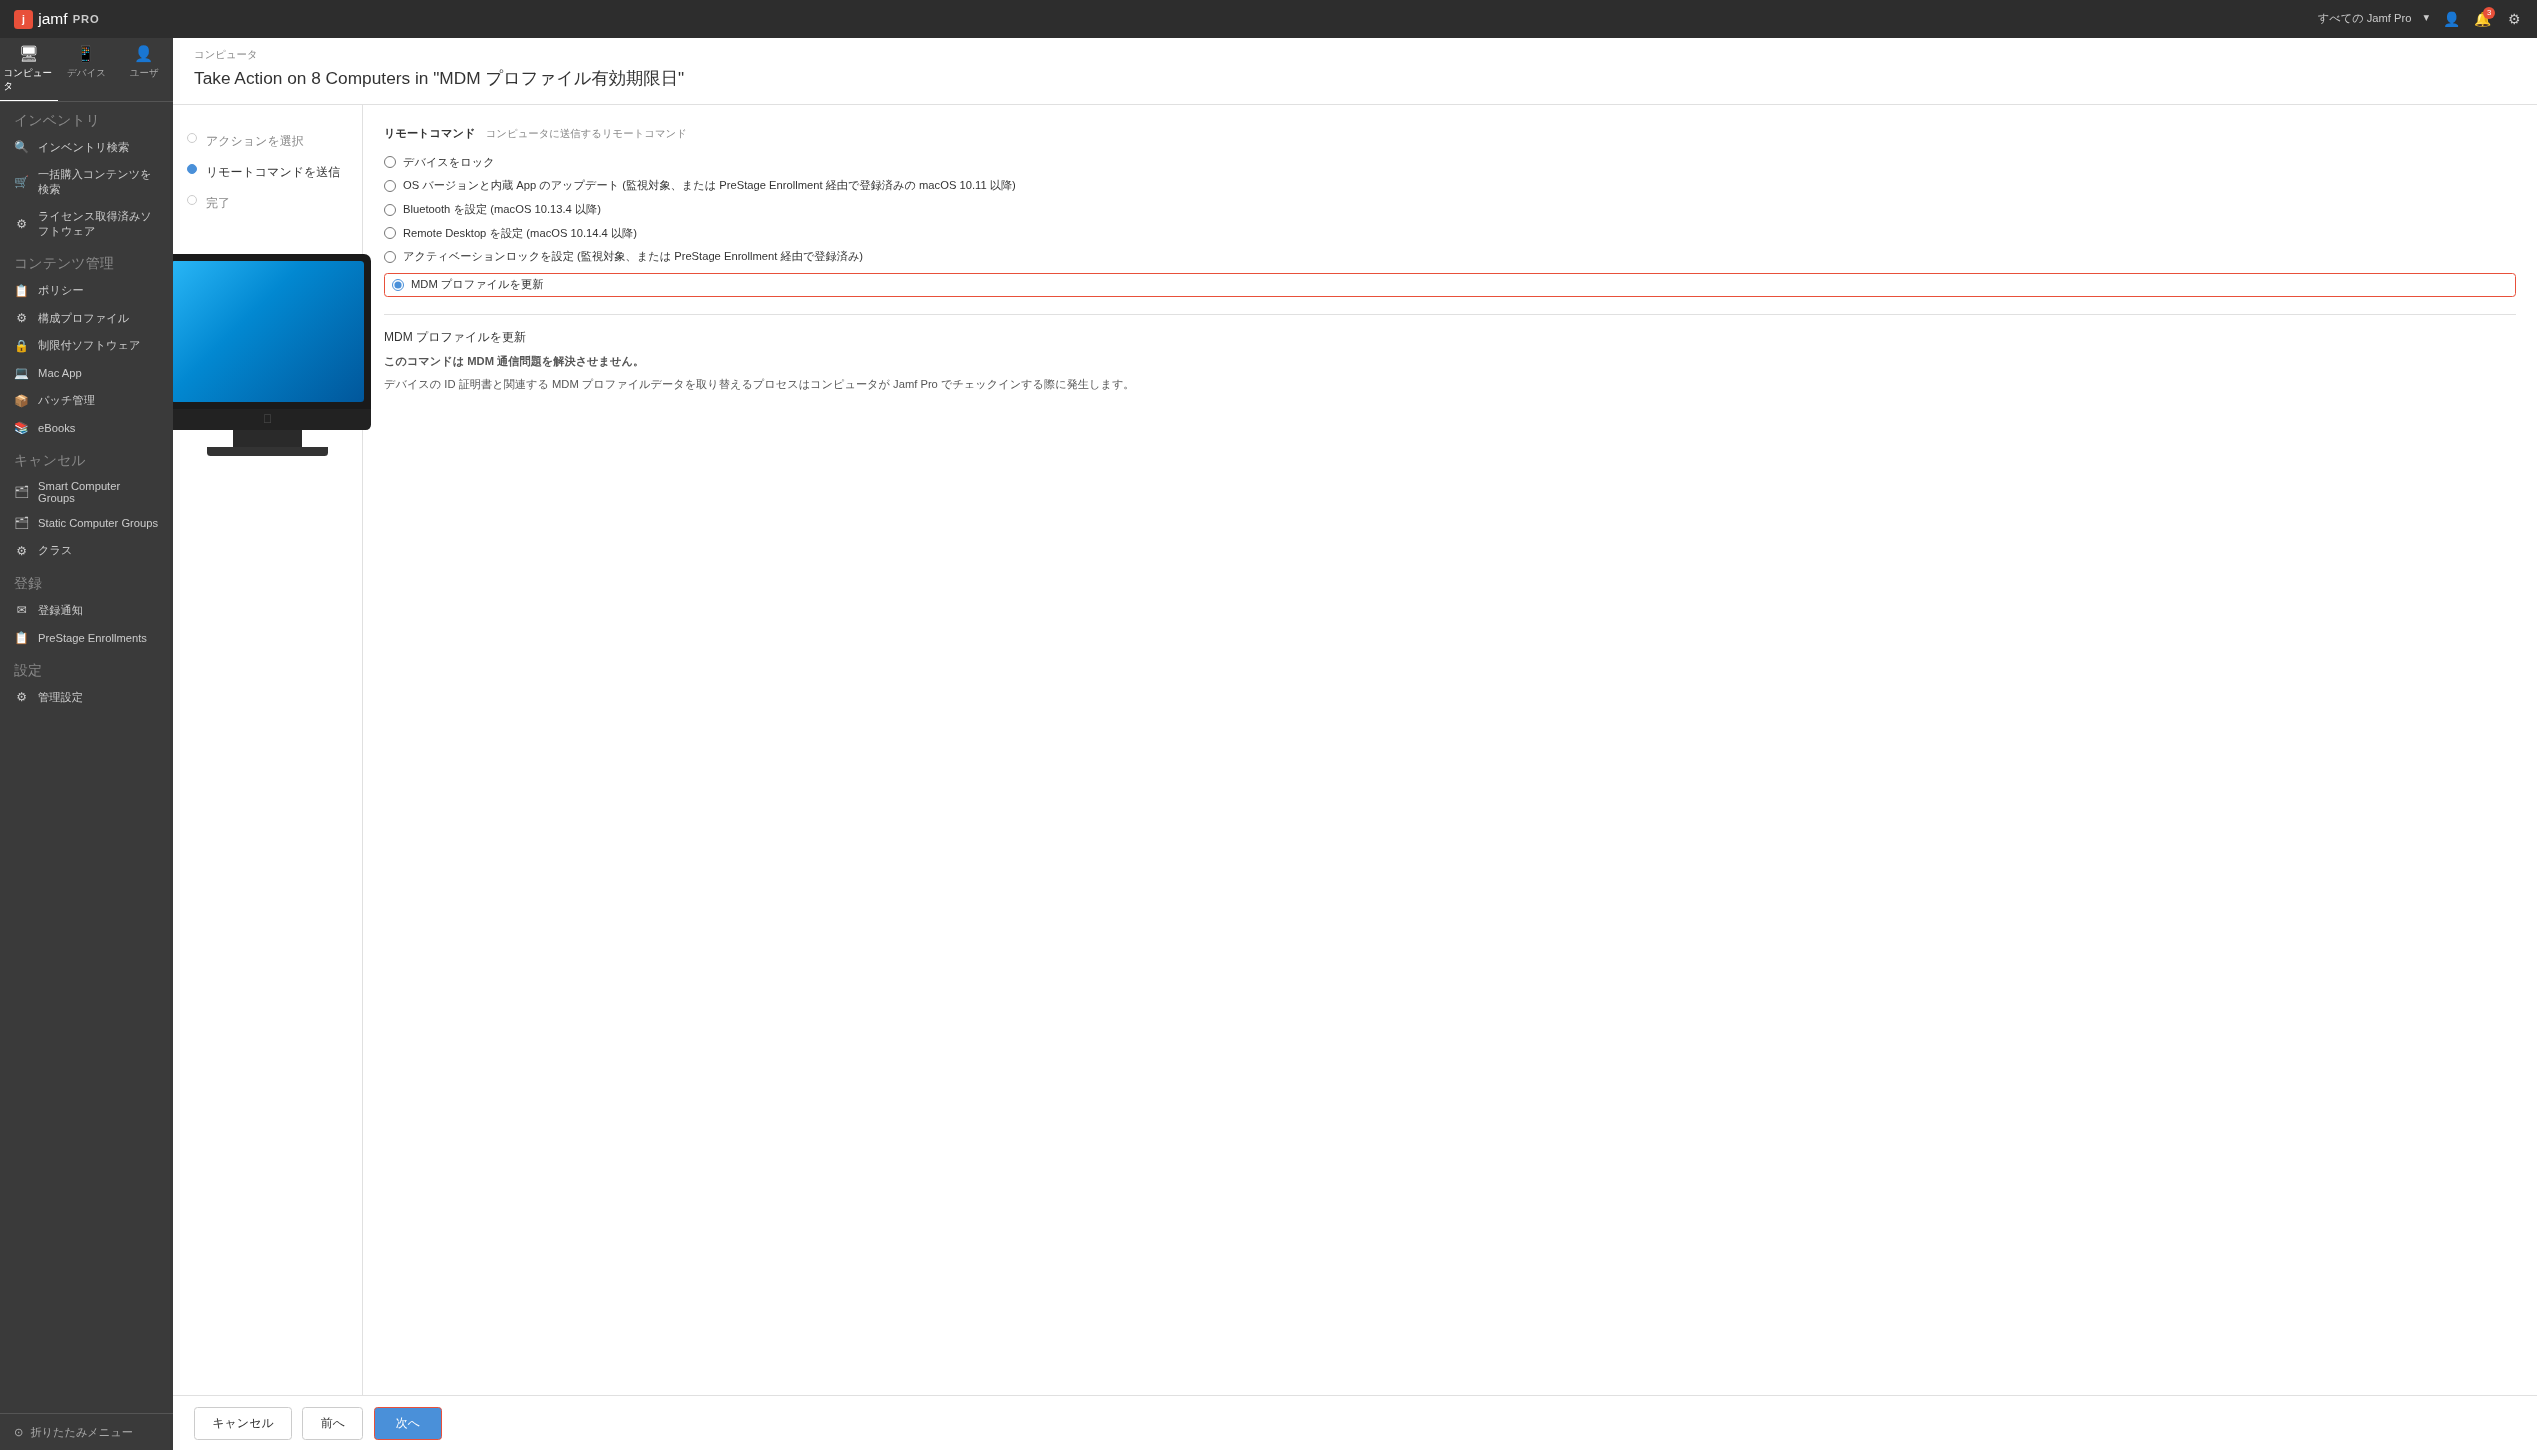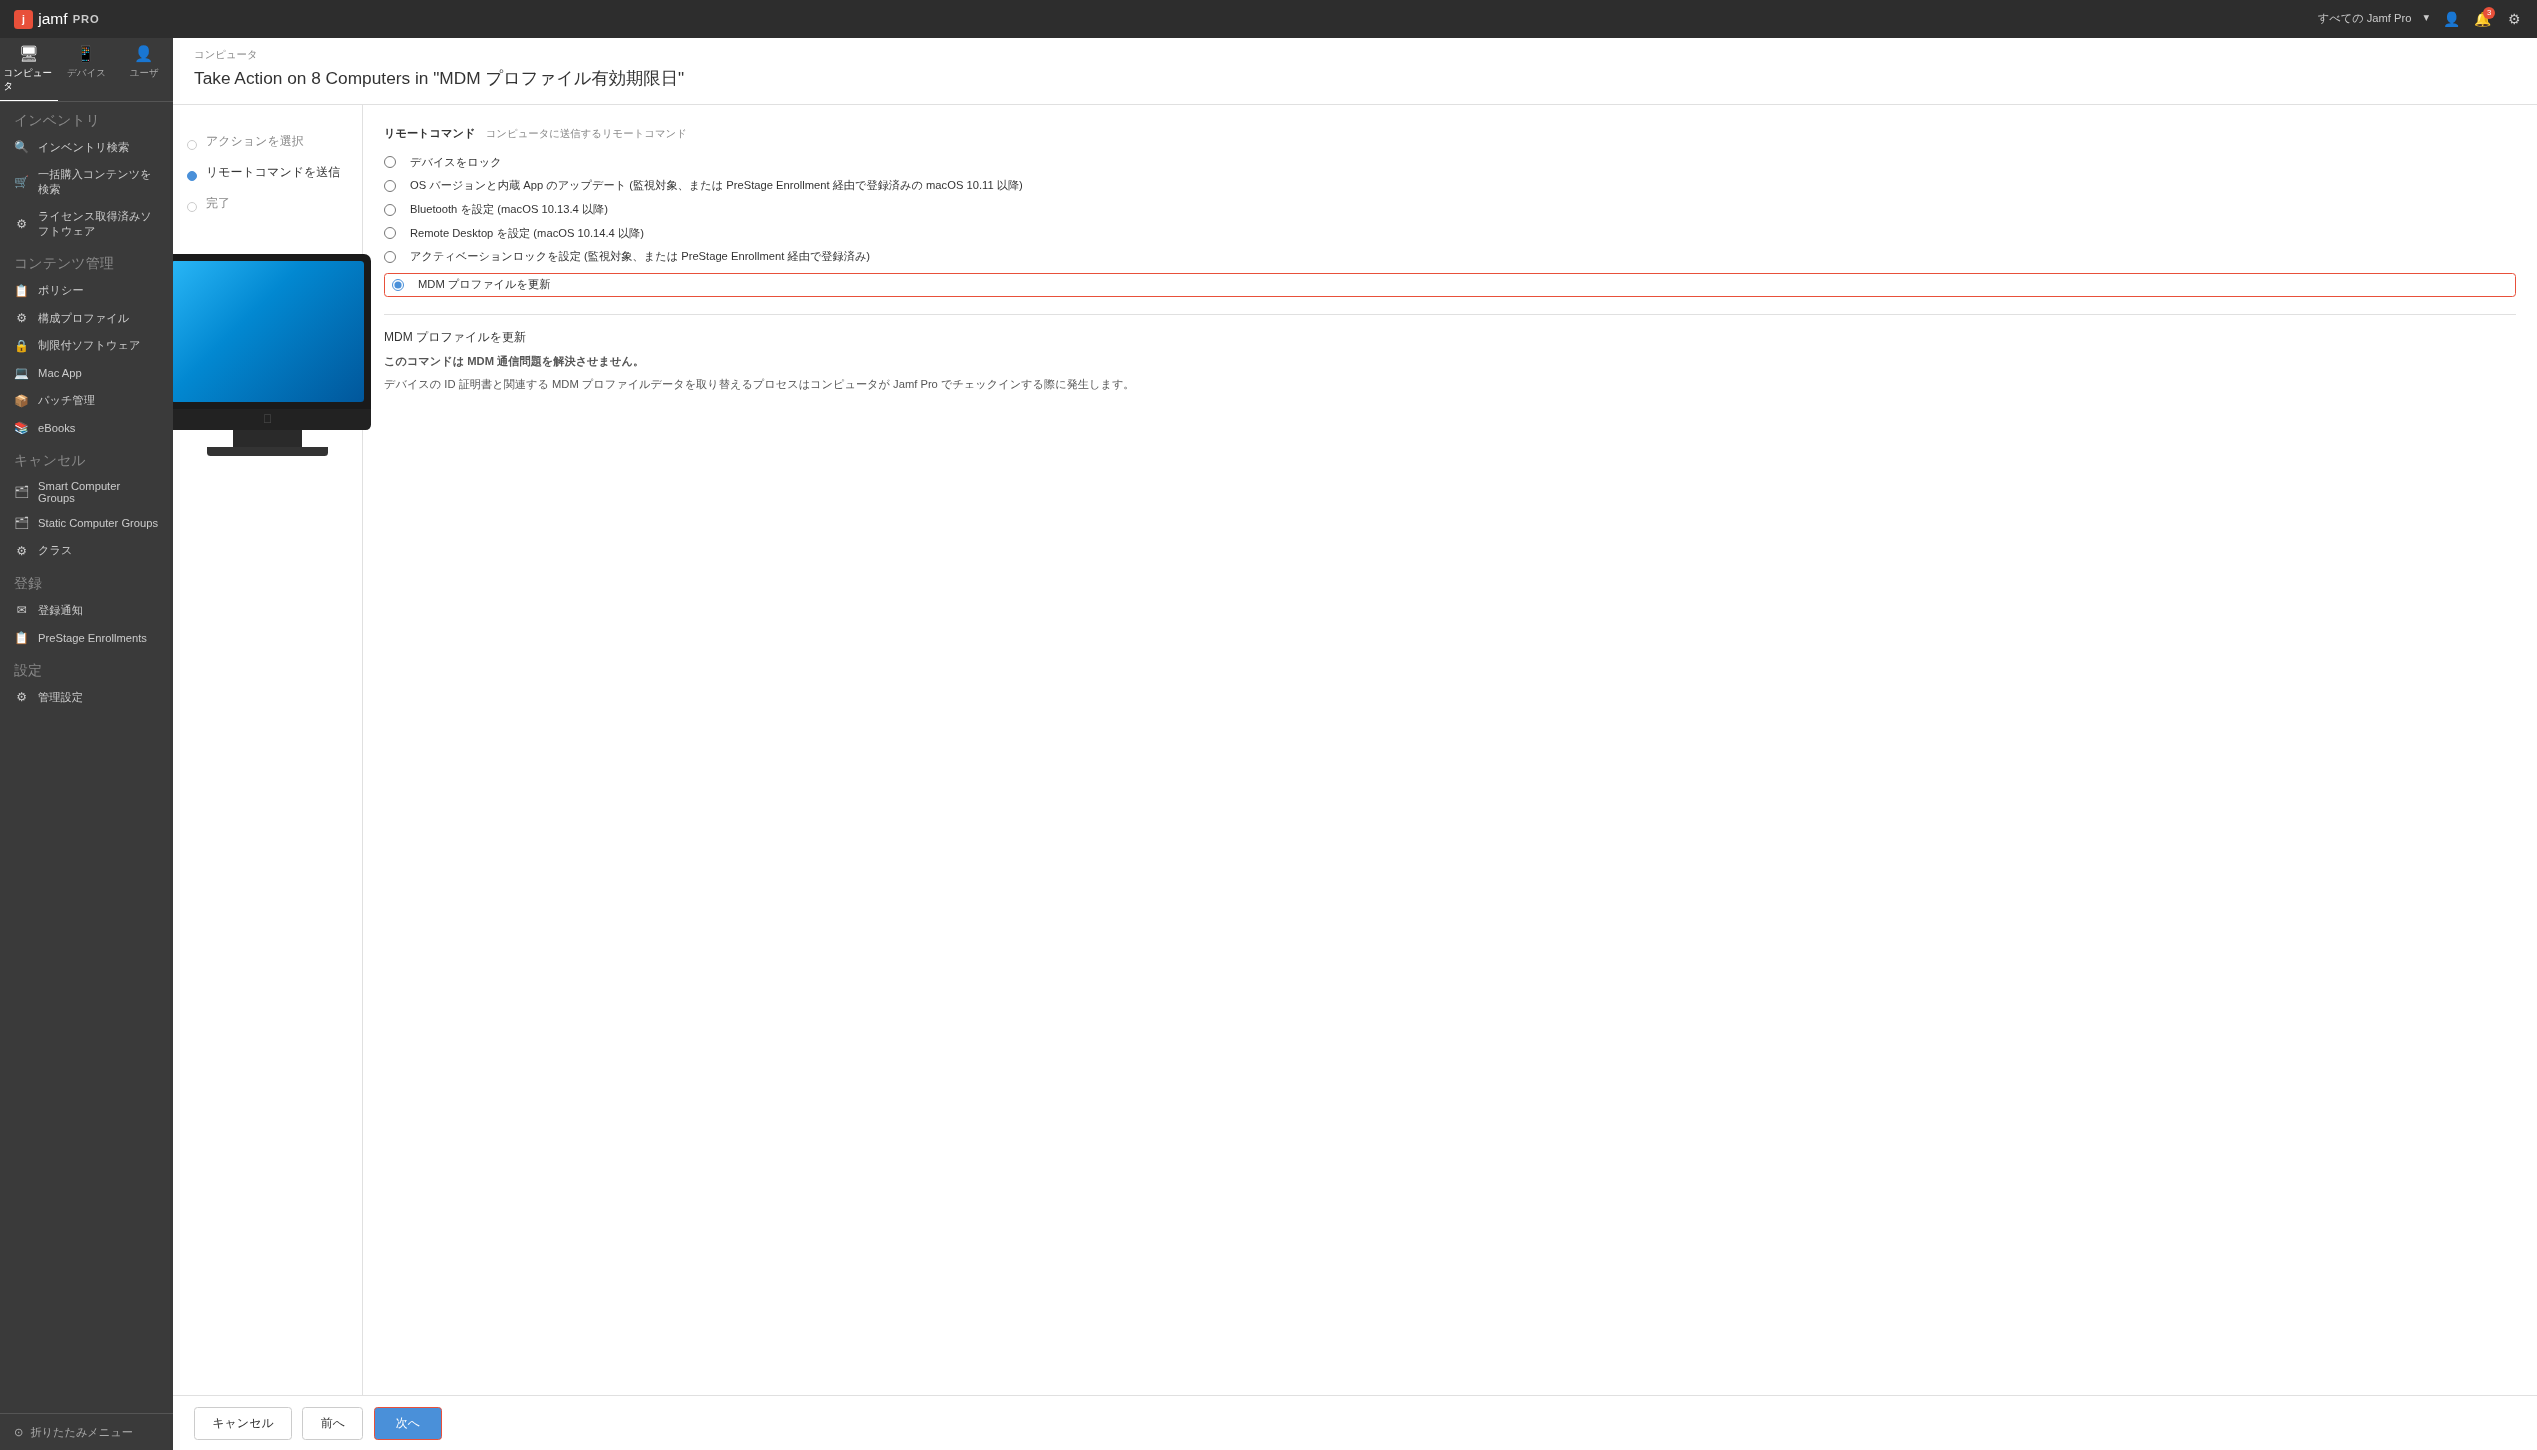--- a/index.html
+++ b/index.html
@@ -196,21 +196,21 @@
 
     
     .wizard-steps {
       width: 190px;
       padding: 21px 14px;
       border-right: 0.9px solid #e0e0e0;
       flex-shrink: 0;
     }
     .wizard-step {
       display: flex;
-      align-items: flex-end;
+      align-items: flex-start;
       gap: 8.6px;
       padding: 7px 0;
       font-size: 12px;
     }
     .step-dot {
       width: 10.4px;
       height: 10.4px;
       border-radius: 50%;
       border: 1.7px solid #ccc;
       background: white;
@@ -260,21 +260,21 @@
     
     .radio-list {
       display: flex;
       flex-direction: column;
       gap: 8.6px;
       margin-bottom: 17.3px;
     }
     .radio-item {
       display: flex;
       align-items: center;
-      gap: 14px;
+      gap: 7px;
       font-size: 11.2px;
       color: #333;
       cursor: pointer;
     }
     .radio-item input[type="radio"] {
       accent-color: #4a90d9;
       width: 12px;
       height: 12px;
     }
 

